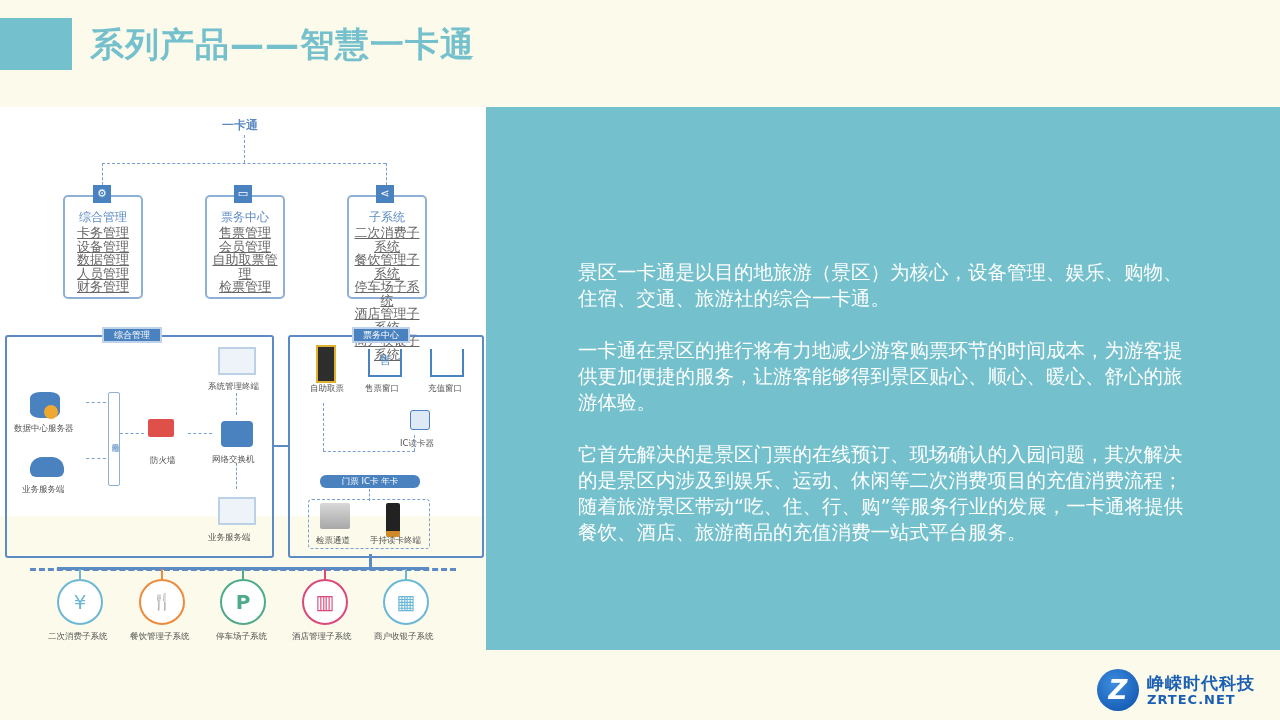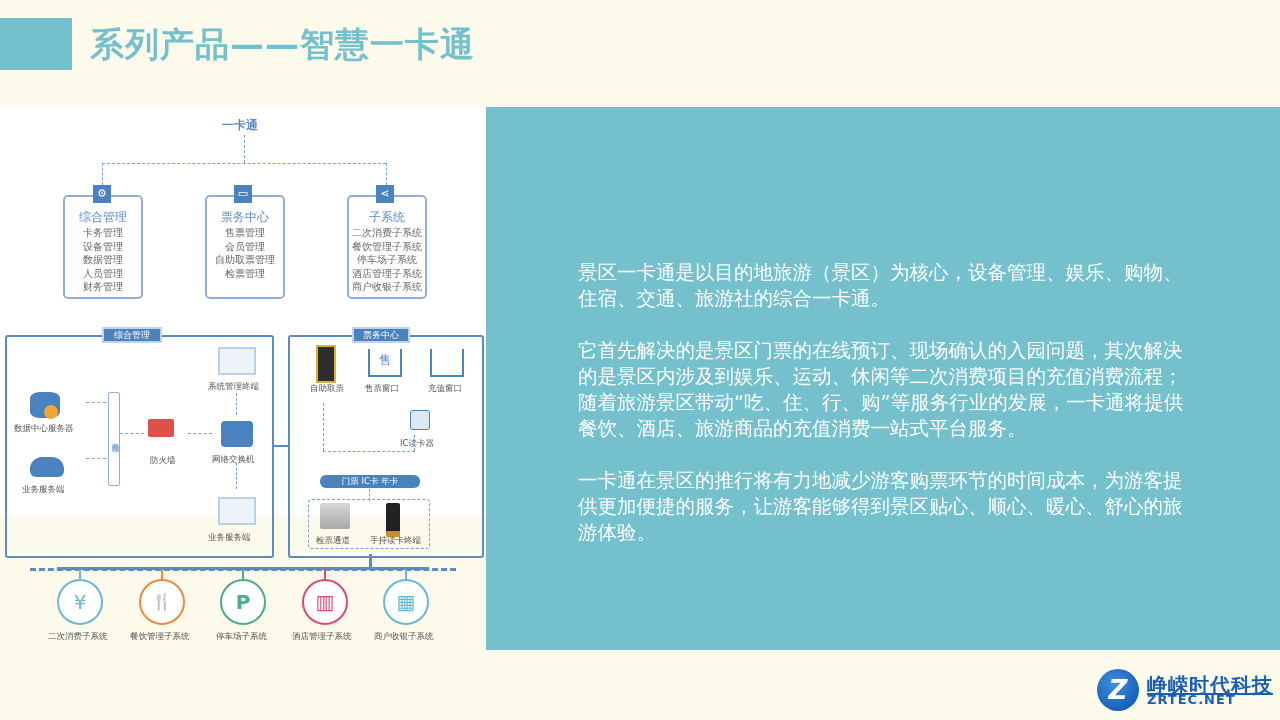--- a/index.html
+++ b/index.html
@@ -7,30 +7,30 @@
   .title-bar { position:absolute; left:0; top:18px; width:72px; height:52px; background:#74c1cd; }
   .title { position:absolute; left:90px; top:20px; font-size:34px; font-weight:bold; color:#74c1cd; letter-spacing:1px; line-height:48px; }
   .diagram { position:absolute; left:0; top:107px; width:486px; height:409px; background:#ffffff; }
   .panel { position:absolute; left:486px; top:107px; width:794px; height:543px; background:#74c1cd; }
   .text { position:absolute; left:578px; top:260px; width:620px; color:#ffffff; font-size:19.5px; line-height:26px; }
   .text p { margin:0 0 26px 0; }
   .abs { position:absolute; }
   .blue { color:#5b8ac4; }
   .box { position:absolute; border:2px solid #8fb0d6; border-radius:5px; background:#fff; text-align:center; }
   .box .h { color:#5b8ac4; font-size:12px; margin-top:12px; }
-  .box .i { color:#666; font-size:10px; line-height:13.5px; }
+  .box .i { color:#666; font-size:13px; line-height:13.5px;text-decoration:underline; }
   .ico-sq { position:absolute; width:18px; height:18px; background:#4a82c0; color:#fff; font-size:11px; text-align:center; line-height:18px; }
   .dash-h { position:absolute; border-top:1.5px dashed #7aa0cf; height:0; }
   .dash-v { position:absolute; border-left:1.5px dashed #7aa0cf; width:0; }
   .frame { position:absolute; border:2px solid #5b8ac4; border-radius:3px; }
   .tag { position:absolute; background:#4a82c0; color:#fff; font-size:9px; text-align:center; line-height:12px; border:2px solid #bfd3ea; }
   .lbl { position:absolute; font-size:8.5px; color:#555; white-space:nowrap; }
   .circ { position:absolute; width:42px; height:42px; border-radius:50%; border:2px solid; text-align:center; line-height:42px; font-size:20px; background:#fff; }
   .logo { position:absolute; left:1097px; top:669px; width:42px; height:42px; border-radius:50%; background:radial-gradient(circle at 40% 35%, #3d8de0, #0b4fa8); color:#fff; font-weight:bold; font-size:26px; text-align:center; line-height:42px; font-style:italic; }
-  .logo-cn { position:absolute; left:1147px; top:672px; font-size:20px; font-weight:bold; color:#1b5fb5; letter-spacing:1px;text-decoration:underline; }
+  .logo-cn { position:absolute; left:1147px; top:672px; font-size:17px; font-weight:bold; color:#1b5fb5; letter-spacing:1px; }
   .logo-en { position:absolute; left:1147px; top:692px; font-size:13px; font-weight:bold; color:#1b5fb5; letter-spacing:1px; }
 </style>
 </head>
 <body>
 
 <div class="title-bar"></div>
 <div class="title">系列产品——智慧一卡通</div>
 
 <div class="diagram">
   <div class="abs blue" style="left:222px;top:10px;font-size:12px;font-weight:bold;">一卡通</div>
@@ -149,19 +149,19 @@
   <div class="lbl" style="left:292px;top:524px;">酒店管理子系统</div>
 
   <div class="abs" style="left:405px;top:462px;width:2px;height:10px;background:#6bb8d6;"></div>
   <div class="circ" style="left:383px;top:472px;border-color:#6bb8d6;color:#6bb8d6;">▦</div>
   <div class="lbl" style="left:374px;top:524px;">商户收银子系统</div>
 </div>
 
 <div class="panel"></div>
 <div class="text">
   <p>景区一卡通是以目的地旅游（景区）为核心，设备管理、娱乐、购物、住宿、交通、旅游社的综合一卡通。</p>
+  <p>一卡通在景区的推行将有力地减少游客购票环节的时间成本，为游客提供更加便捷的服务，让游客能够得到景区贴心、顺心、暖心、舒心的旅游体验。</p>
   <p>它首先解决的是景区门票的在线预订、现场确认的入园问题，其次解决的是景区内涉及到娱乐、运动、休闲等二次消费项目的充值消费流程；随着旅游景区带动“吃、住、行、购”等服务行业的发展，一卡通将提供餐饮、酒店、旅游商品的充值消费一站式平台服务。</p>
-  <p>一卡通在景区的推行将有力地减少游客购票环节的时间成本，为游客提供更加便捷的服务，让游客能够得到景区贴心、顺心、暖心、舒心的旅游体验。</p>
 </div>
 
 <div class="logo">Z</div>
 <div class="logo-cn">峥嵘时代科技</div>
 <div class="logo-en">ZRTEC.NET</div>
 
 </body></html>

